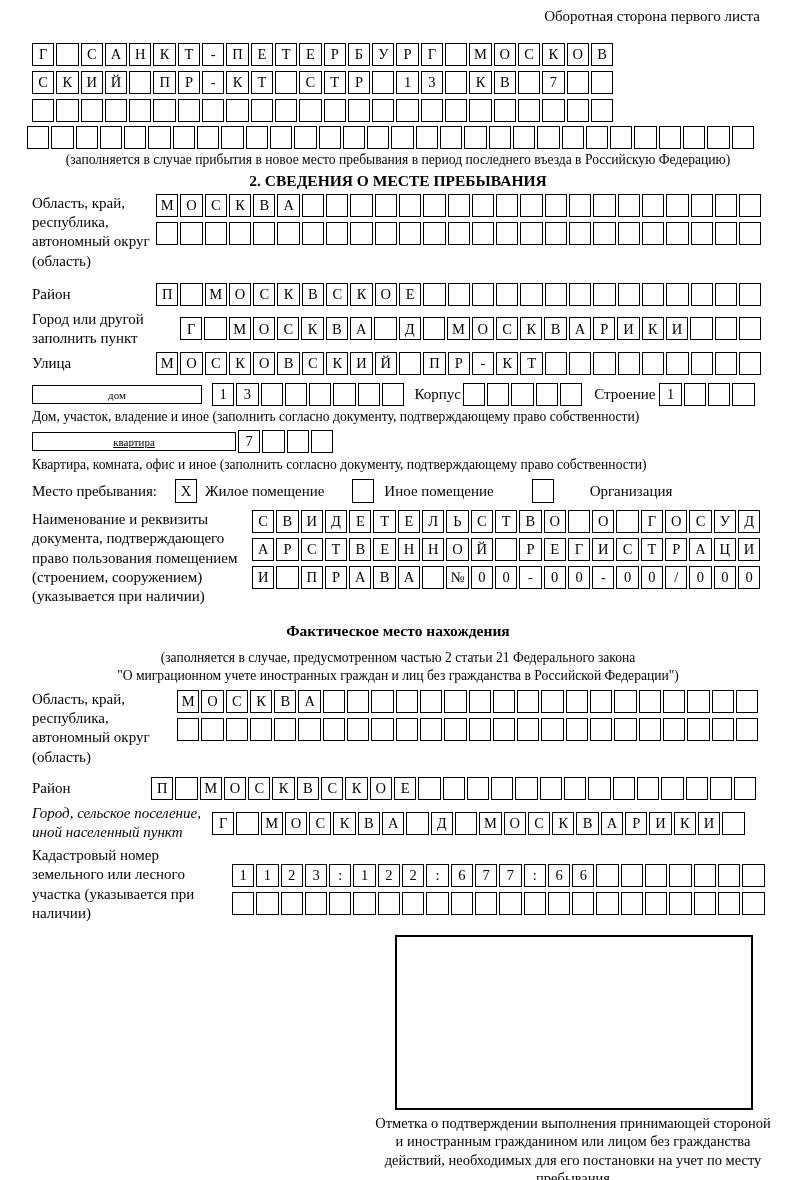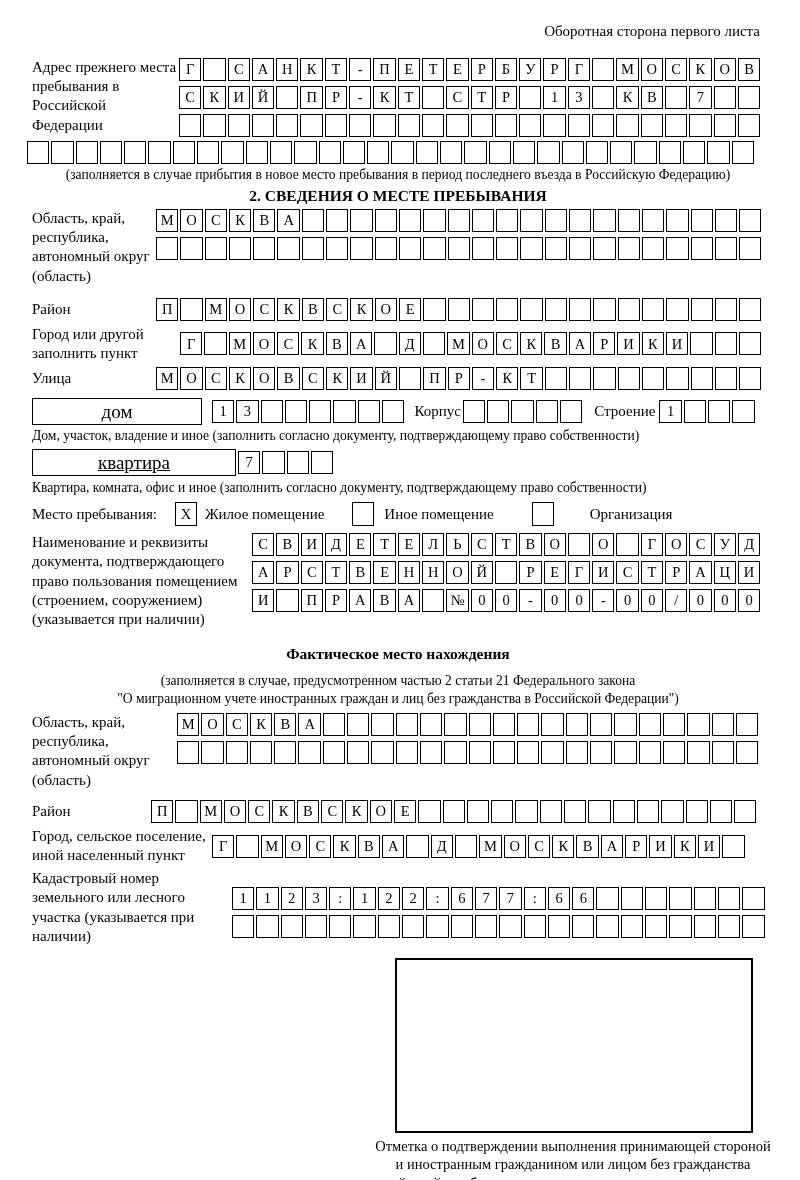--- a/index.html
+++ b/index.html
@@ -1,37 +1,37 @@
 <!DOCTYPE html>
 <html><head>
 <meta charset="utf-8">
 <style>
   html,body{margin:0;padding:0;background:#fff;}
   body{width:800px;height:1180px;overflow:hidden;
        font-family:"Liberation Serif","DejaVu Serif",serif;color:#000;}
   .page{position:relative;width:800px;height:1180px;box-sizing:border-box;
-        padding:23px 36px 0 32px;}
+        padding:8px 36px 0 32px;}
   .hdr{text-align:right;font-size:15px;padding-right:4px;}
   .row{display:flex;align-items:flex-start;}
   .row.vcenter{align-items:center;}
   .lbl{font-size:15px;line-height:1.28;flex:0 0 auto;}
   .w147{width:147px;} .w124{width:124px;} .w148{width:148px;}
   .w220{width:220px;} .w145{width:145px;} .w119{width:119px;}
-  .w180{width:180px;} .w200{width:200px;}
+  .w180{width:180px;font-style:italic;} .w200{width:200px;}
   .stack .cells{margin-bottom:5px;}
   .stack .cells:last-child{margin-bottom:0;}
   .cells{display:flex;}
   .cell{box-sizing:border-box;flex:0 0 auto;width:22.3px;height:23px;margin-right:2px;
         border:1.6px solid #000;display:flex;align-items:center;justify-content:center;
         font-size:14.5px;line-height:1;}
   .note{font-size:13.6px;}
   .center{text-align:center;}
   .title{font-size:15.5px;font-weight:bold;text-align:center;}
-  .boxfield{box-sizing:border-box;border:1.8px solid #000;height:27px;
-            display:flex;align-items:center;justify-content:center;font-size:19px;}
+  .boxfield{box-sizing:border-box;border:1.8px solid #000;height:19px;
+            display:flex;align-items:center;justify-content:center;font-size:11px;}
   .dom-box{width:170px;margin-right:10px;}
   .kv-box{width:204px;margin-right:2px;text-decoration:underline;}
   .inline-lbl{font-size:15px;white-space:nowrap;}
   .checkrow{display:flex;align-items:center;font-size:15px;}
   .cb{width:22px;height:24px;margin:0;}
   .stamp-box{box-sizing:border-box;border:2px solid #000;width:358px;height:175px;
              margin-left:363px;}
   .stamp-caption{width:400px;margin-left:341px;text-align:center;
                  font-size:14.5px;line-height:1.27;margin-top:4px;}
   .mt2{margin-top:2px;} .mt3{margin-top:3px;} .mt4{margin-top:4px;}
@@ -41,21 +41,20 @@
   .offset18{margin-top:18px;}
 </style>
 </head>
 <body>
 
 <div class="page">
 
   <div class="hdr">Оборотная сторона первого листа</div>
 
   <div class="row mt18">
-    <div class="lbl w147">Адрес прежнего места пребывания в Российской Федерации</div>
     <div class="stack">
       <div class="cells">
           <span class="cell">Г</span>
           <span class="cell"></span>
           <span class="cell">С</span>
           <span class="cell">А</span>
           <span class="cell">Н</span>
           <span class="cell">К</span>
           <span class="cell">Т</span>
           <span class="cell">-</span>

